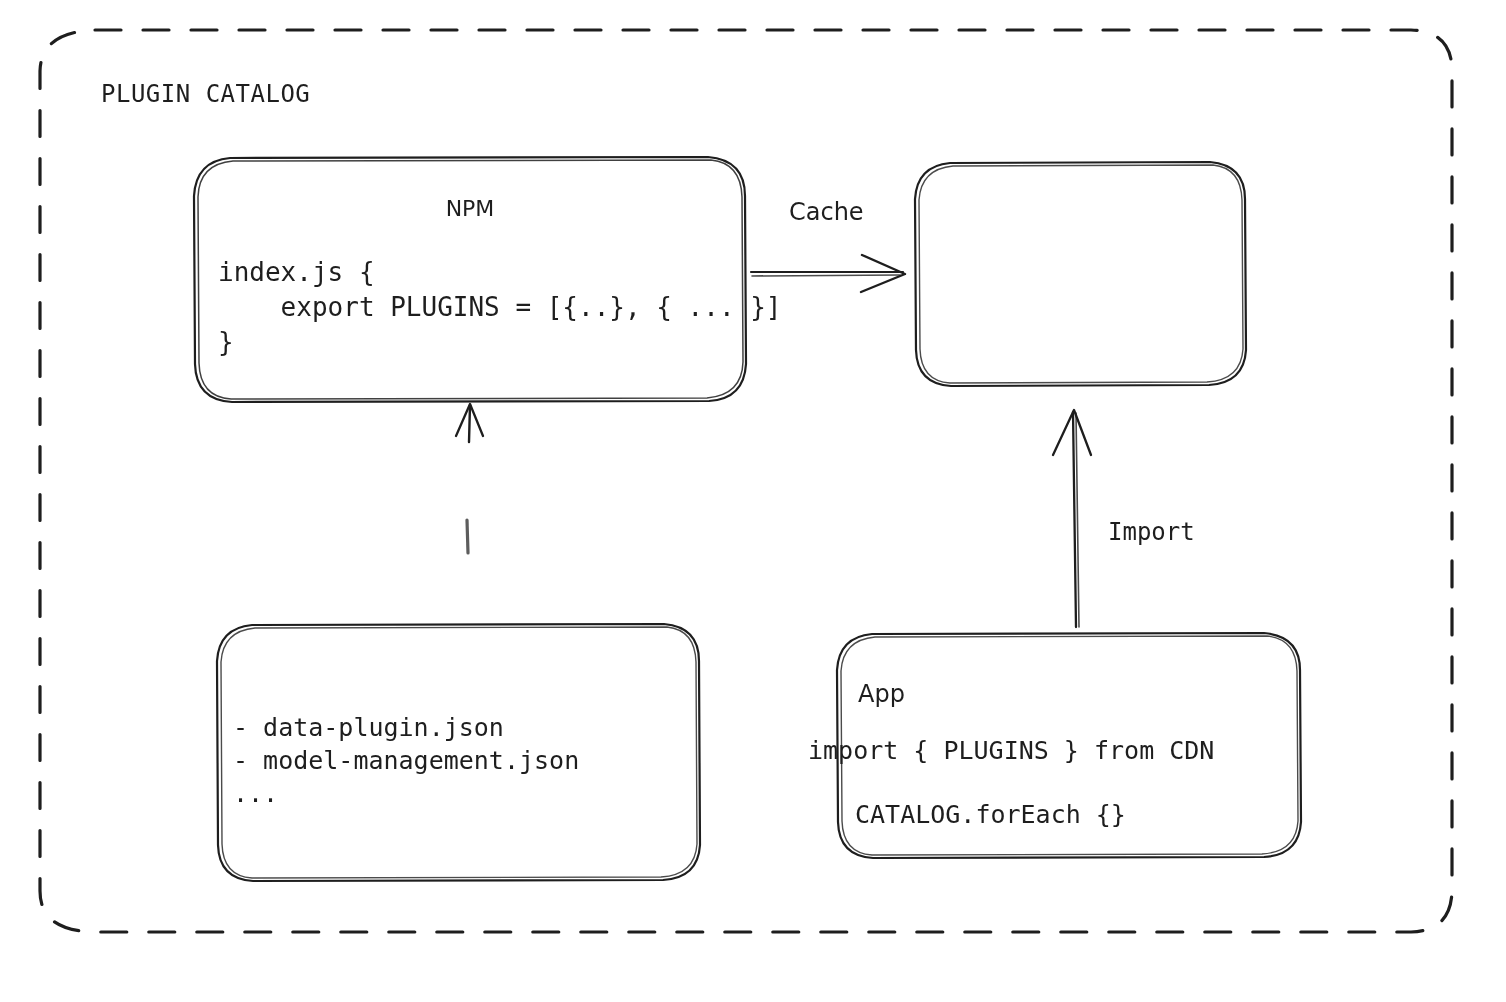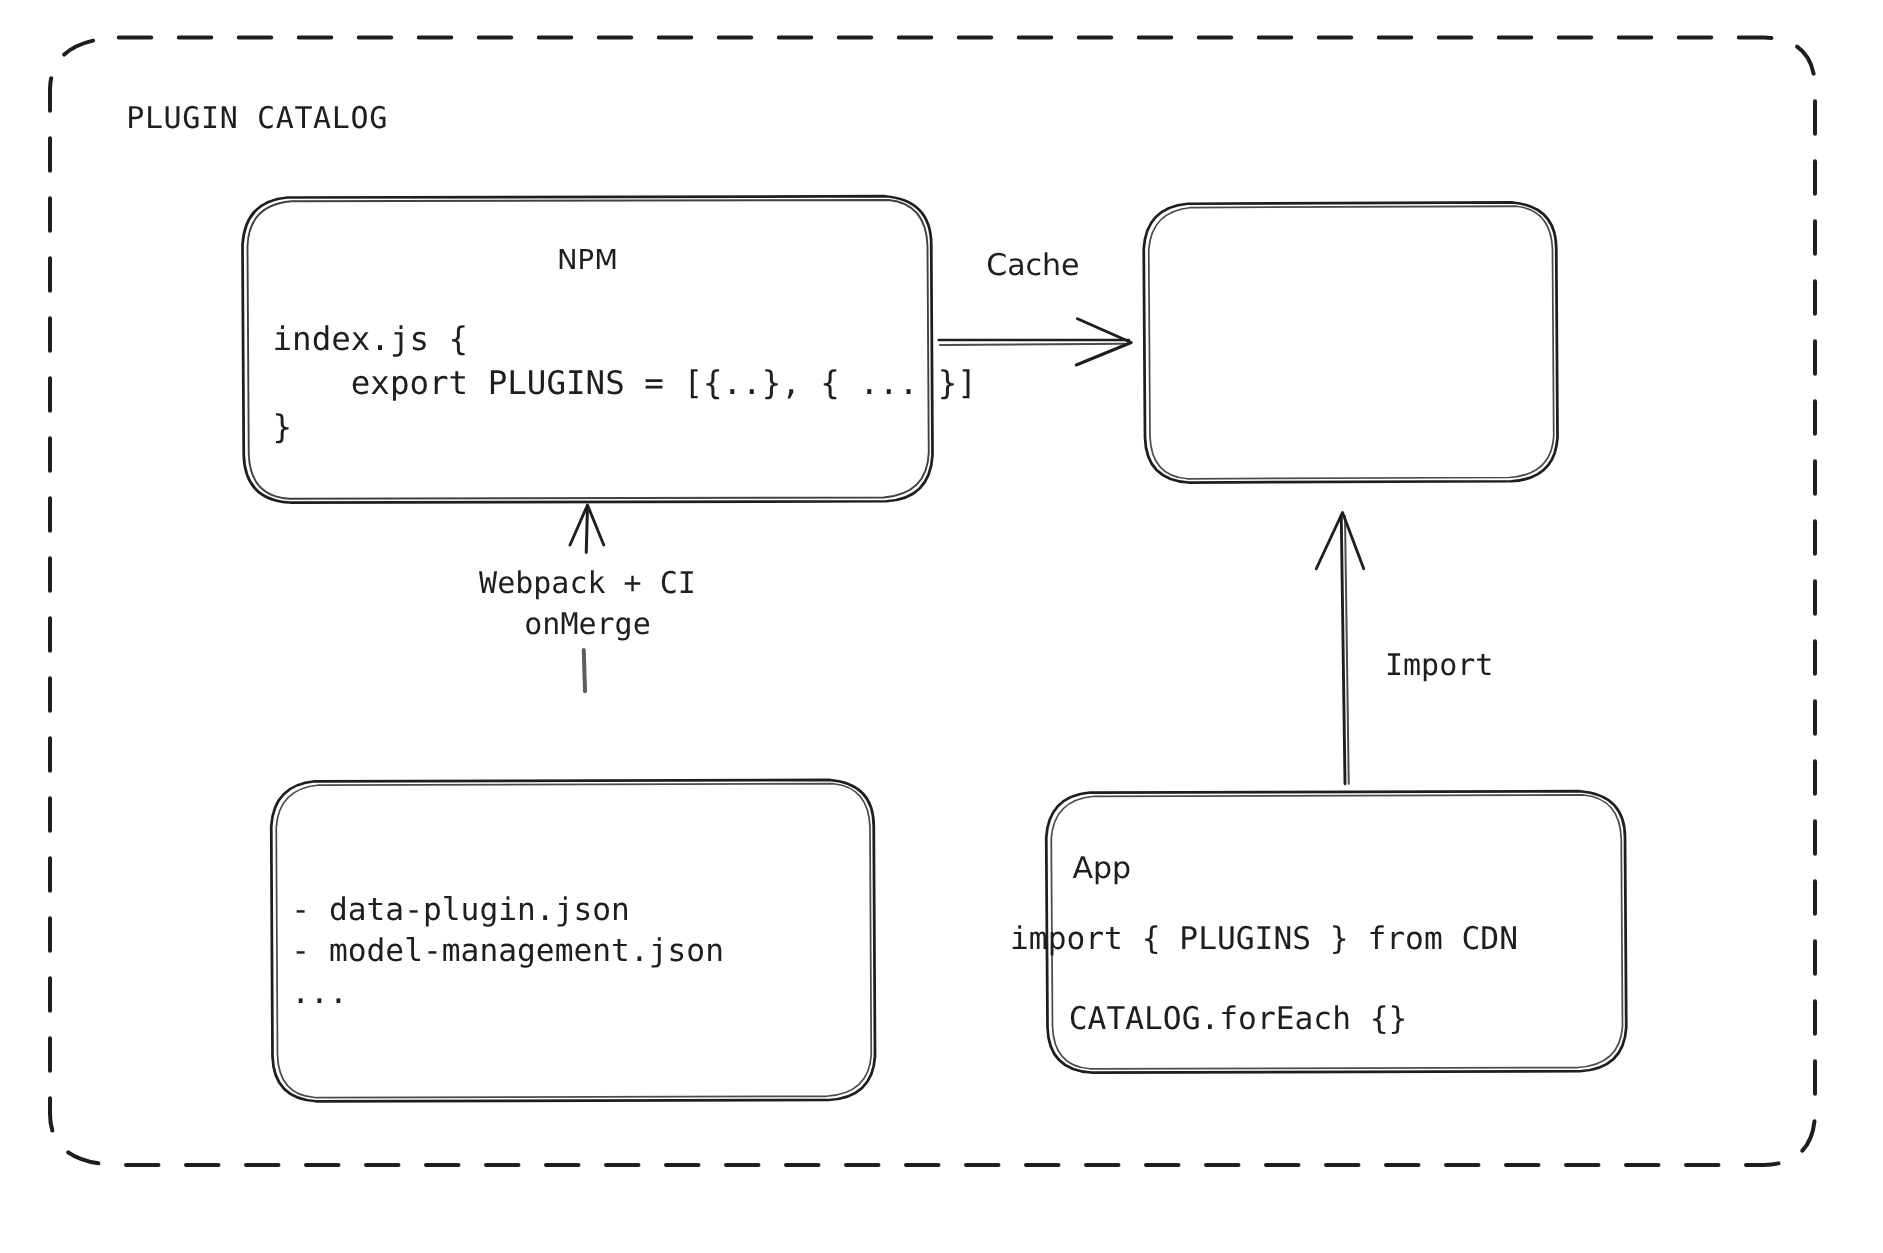--- a/index.html
+++ b/index.html
@@ -174,22 +174,20 @@
 
   <div class="txt" id="npm-title">NPM</div>
 
   <div class="txt" id="npm-code">index.js {
     export PLUGINS = [{..}, { ... }]
 }</div>
 
 
   <div class="txt" id="cache-label">Cache</div>
 
-  <div class="txt" id="webpack-label">Webpack + CI
-onMerge</div>
 
   <div class="txt" id="import-label">Import</div>
 
 
   <div class="txt" id="repo-list">- data-plugin.json
 - model-management.json
 ...</div>
 
   <div class="txt" id="app-title">App</div>
 

